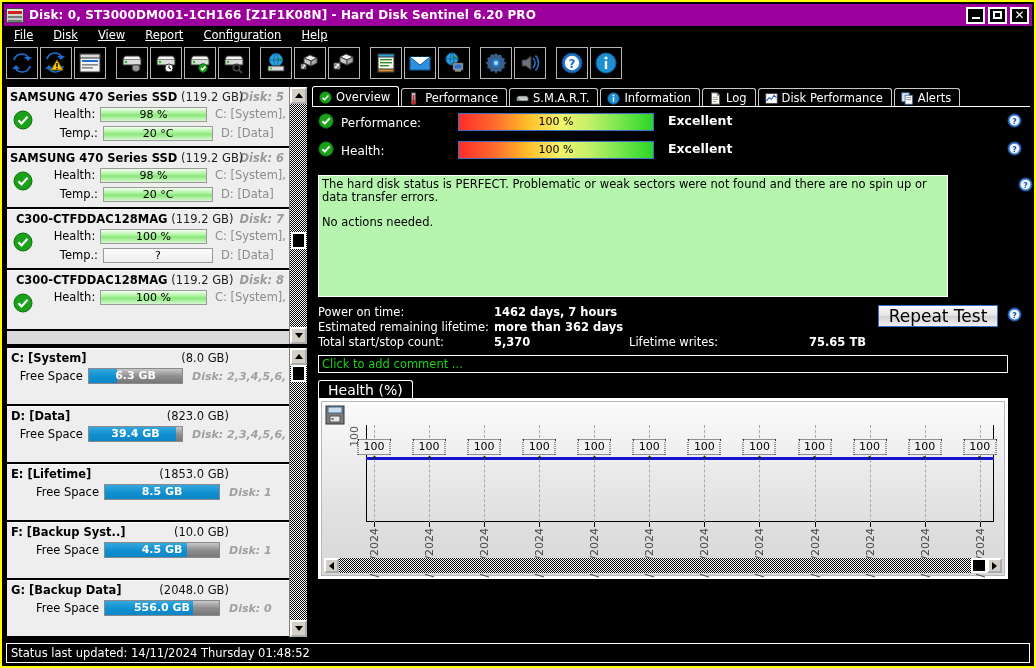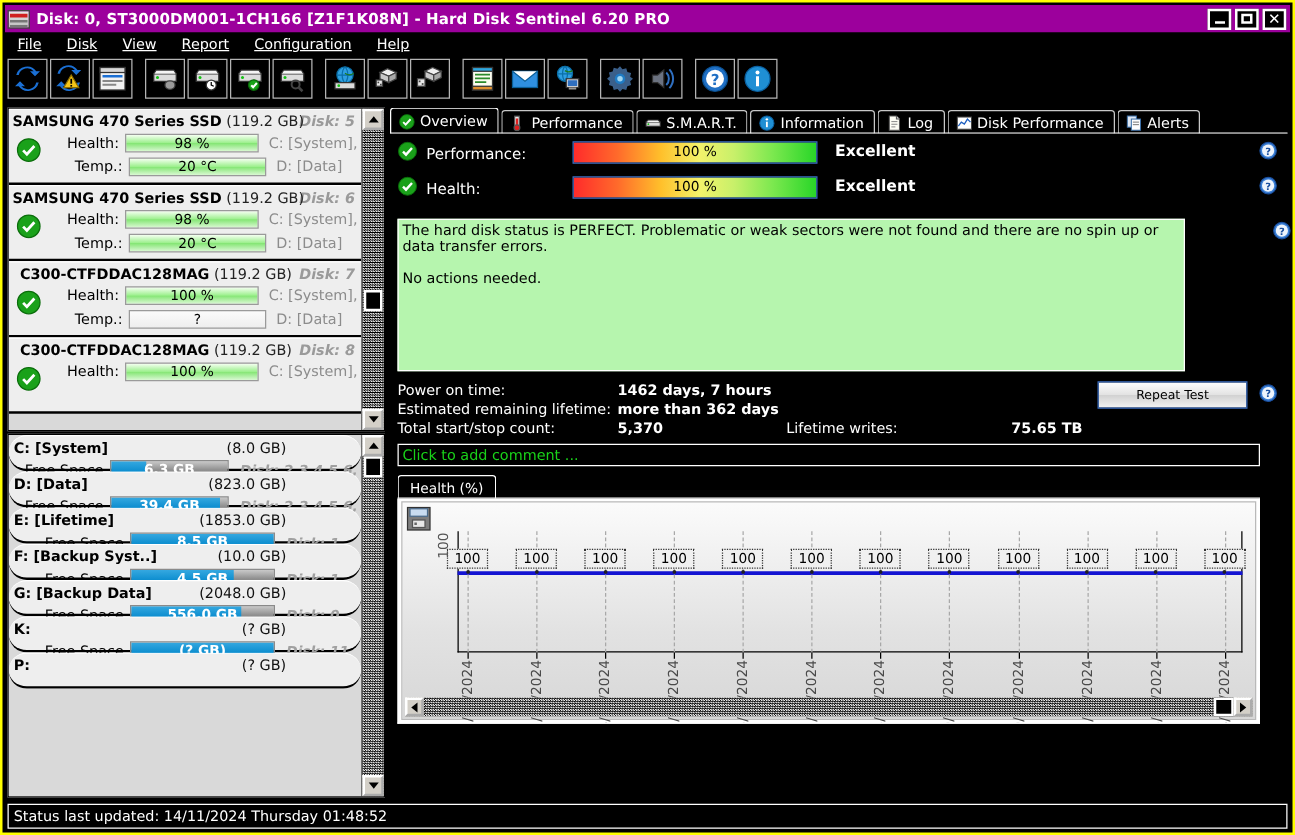--- a/index.html
+++ b/index.html
@@ -133,23 +133,22 @@
   .vol-list-wrap {
     position:absolute; left:0; top:261px; width:302px; bottom:0;
     background:#ffffff; border:1px solid #000;
     box-sizing:border-box; overflow:hidden; display:flex;
   }
   .vol-list { flex:1 1 auto; overflow:hidden; background:#d9d9d9;}
   .vol-card {
     background:#eeeeee;
     border-top:1px solid #ffffff;
     border-bottom:2px solid #000000;
-    height:29px; box-sizing:border-box; padding:2px 4px;
+    height:58px; box-sizing:border-box; padding:2px 4px;
     position:relative;
-    border-radius:19px;
   }
   .vol-head { display:flex; font-size:11.5px; line-height:15px; }
   .vol-letter { font-weight:bold; color:#000; }
   .vol-size { margin-left:auto; margin-right:56px; color:#111; }
   .vol-row { display:flex; align-items:center; margin-top:2px; }
   .vol-lbl { width:88px; text-align:right; padding-right:5px; font-size:11.5px; color:#000;}
   .vol-bar {
     width:116px; height:16px; box-sizing:border-box;
     border:1px solid #8a8a8a;
     background:linear-gradient(180deg,#c9c9c9 0%,#8f8f8f 50%,#777 100%);
@@ -239,34 +238,34 @@
   .stats { margin-top:8px; position:relative; height:46px; color:#fff; }
   .stat-line { display:flex; font-size:11.5px; line-height:15px; }
   .stat-k { width:176px; color:#ffffff; }
   .stat-v { font-weight:bold; color:#ffffff; }
   .stat-k2 { width:180px; color:#ffffff; }
   .repeat-btn {
     position:absolute; right:28px; top:0;
     width:120px; height:22px;
     background:linear-gradient(180deg,#fdfdfd 0%,#e3e3e3 48%,#d2d2d2 52%,#f2f2f2 100%);
     border:1px solid #3b6fc4; box-sizing:border-box;
-    color:#000; font-size:10px;
+    color:#000; font-size:17px;
     display:flex; align-items:center; justify-content:center;
   }
   .comment-box {
     margin-top:4px; width:690px; height:18px;
     background:#000; border:1px solid #ffffff; box-sizing:border-box;
     color:#19d219; font-size:11.5px; line-height:16px; padding-left:3px;
   }
 
   
   .chart-outer { margin-top:7px; width:690px; position:relative; }
   .chart-tabstrip { display:flex; align-items:flex-end; height:19px; position:relative;}
   .chart-tab {
-    height:19px; padding:0 9px; color:#fff; font-size:11px;
+    height:19px; padding:0 9px; color:#fff; font-size:14px;
     border:1px solid #ffffff; border-bottom:none; box-sizing:border-box;
     display:flex; align-items:center; border-radius:3px 3px 0 0;
   }
   .chart-tabline { position:absolute; left:0; right:0; bottom:0; height:1px; background:#fff; }
   .chart-box {
     height:180px; border:1px solid #ffffff; border-top:none;
     background:#ffffff; box-sizing:border-box; position:relative; overflow:hidden;
   }
   .chart-inner {
     position:absolute; left:2px; top:2px; right:2px; bottom:2px;

